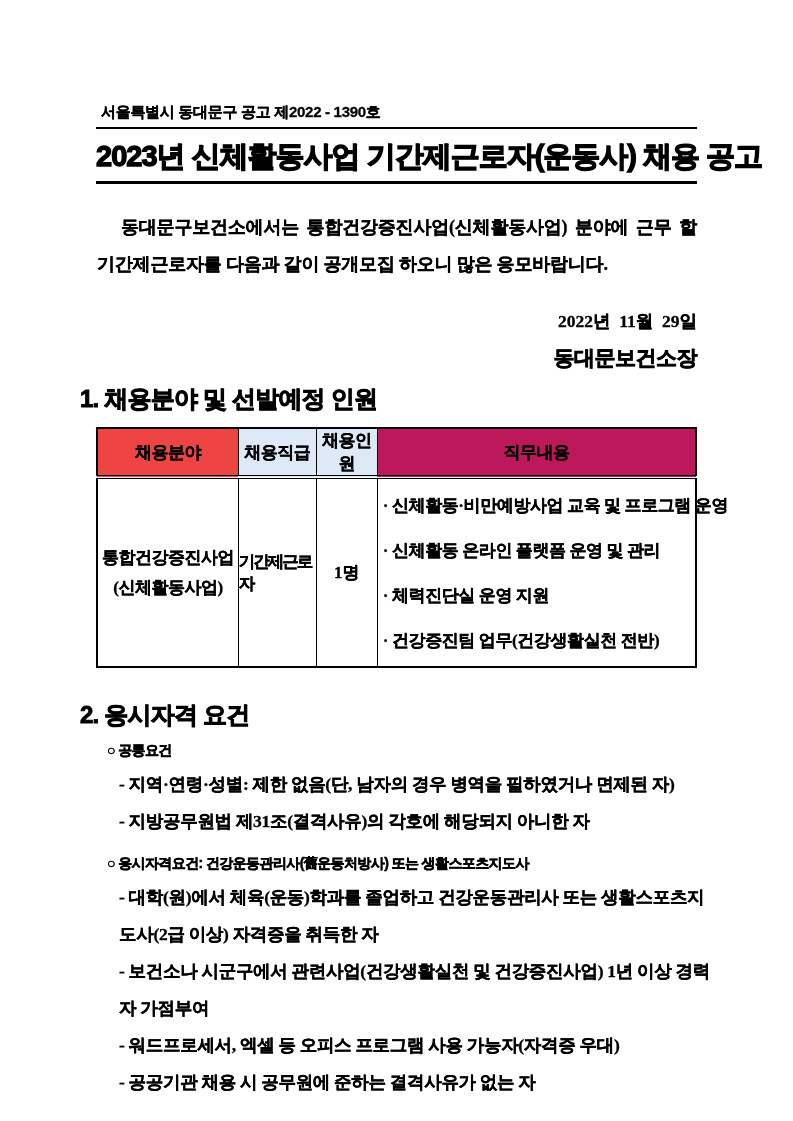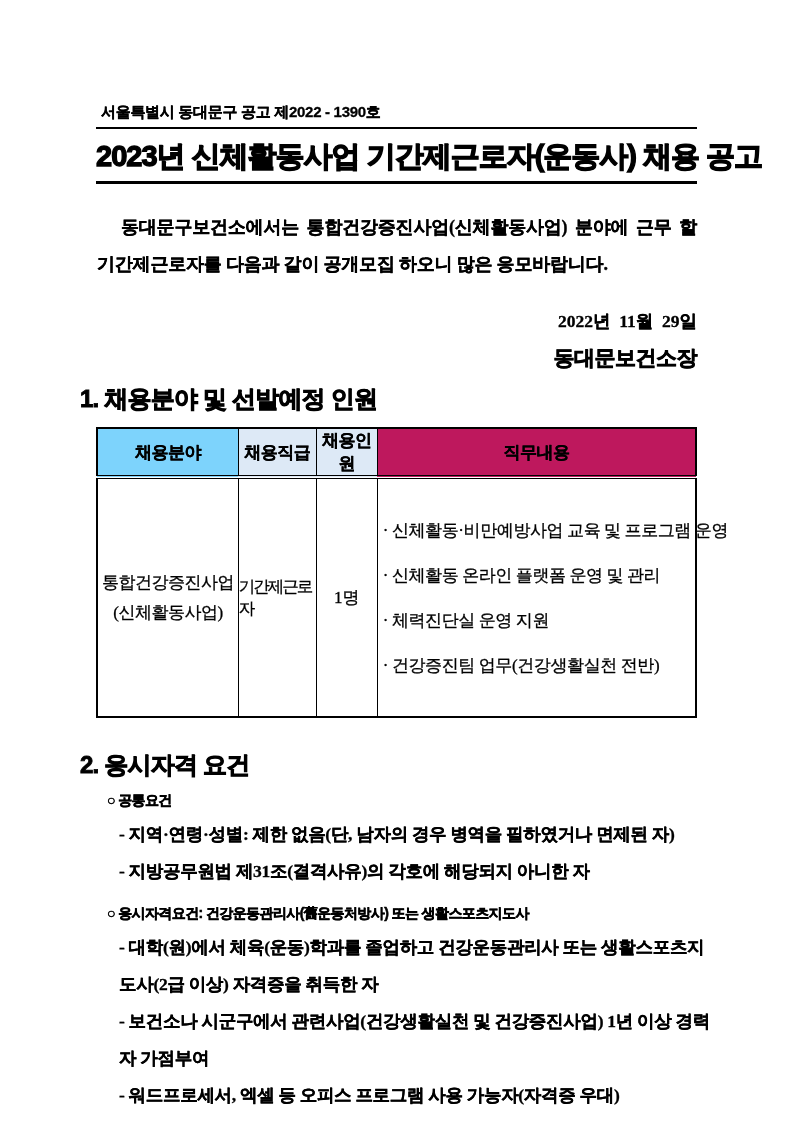--- a/index.html
+++ b/index.html
@@ -95,25 +95,25 @@
     height: 42px;
     border: 1px solid #000;
     border-bottom: 4px double #000;
     font-family: "Liberation Sans", "DejaVu Sans", sans-serif;
     font-weight: 800;
     font-size: 17px;
     letter-spacing: -0.5px;
     -webkit-text-stroke: 0.3px #000;
   }
   .recruit-table td {
-    height: 240px;
+    height: 190px;
     border: 1px solid #000;
     vertical-align: middle;
     font-size: 17px;
-    font-weight: 400;
+    font-weight: 700;
     -webkit-text-stroke: 0.3px #000;
   }
   td.c-field { text-align: center; line-height: 30px; letter-spacing: -0.5px; }
   td.c-grade { text-align: left; letter-spacing: -2px; font-size: 16.5px; padding: 0; }
   td.c-count { text-align: center; }
   td.c-duties { padding-left: 5px; }
   .duty { line-height: 45px; letter-spacing: -0.4px; white-space: nowrap; }
 
   .circle-item {
     margin-left: 11px;
@@ -156,21 +156,21 @@
 
     <table class="recruit-table">
       <colgroup>
         <col style="width:23.6%">
         <col style="width:13.0%">
         <col style="width:10.2%">
         <col style="width:53.2%">
       </colgroup>
       <thead>
         <tr>
-          <th style="background: #7dd3fc;">채용분야</th>
+          <th style="background: #ef4444;">채용분야</th>
           <th style="background: rgb(221, 233, 246);">채용직급</th>
           <th style="background: rgb(221, 233, 246);">채용인원</th>
           <th style="background: #be185d;">직무내용</th>
         </tr>
       </thead>
       <tbody>
         <tr>
           <td class="c-field">
             <div>통합건강증진사업</div>
             <div>(신체활동사업)</div>
@@ -193,16 +193,17 @@
     <div class="dash-list">
       <div class="dash-item">- 지역·연령·성별: 제한 없음(단, 남자의 경우 병역을 필하였거나 면제된 자)</div>
       <div class="dash-item">- 지방공무원법 제31조(결격사유)의 각호에 해당되지 아니한 자</div>
     </div>
 
     <div class="circle-item second">○ 응시자격요건: 건강운동관리사(舊운동처방사) 또는 생활스포츠지도사</div>
     <div class="dash-list">
       <div class="dash-item">- 대학(원)에서 체육(운동)학과를 졸업하고 건강운동관리사 또는 생활스포츠지도사(2급 이상) 자격증을 취득한 자</div>
       <div class="dash-item">- 보건소나 시군구에서 관련사업(건강생활실천 및 건강증진사업) 1년 이상 경력자 가점부여</div>
       <div class="dash-item">- 워드프로세서, 엑셀 등 오피스 프로그램 사용 가능자(자격증 우대)</div>
+      <div class="dash-item">- 공공기관 채용 시 공무원에 준하는 결격사유가 없는 자</div>
     </div>
 
   </div>
 </div>
 
 </body></html>

